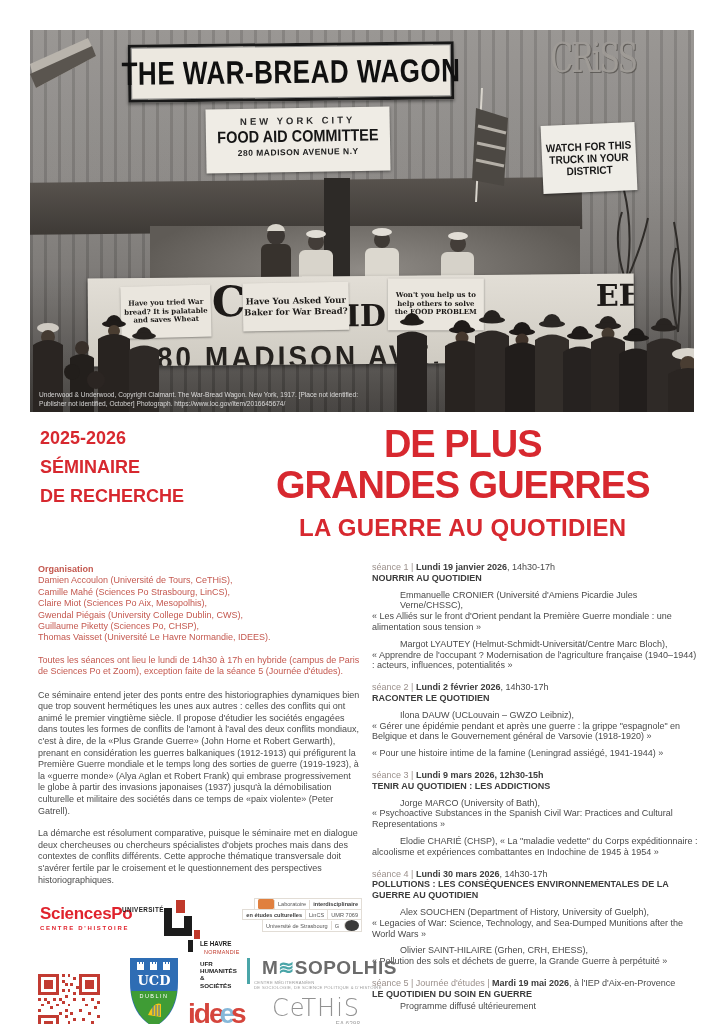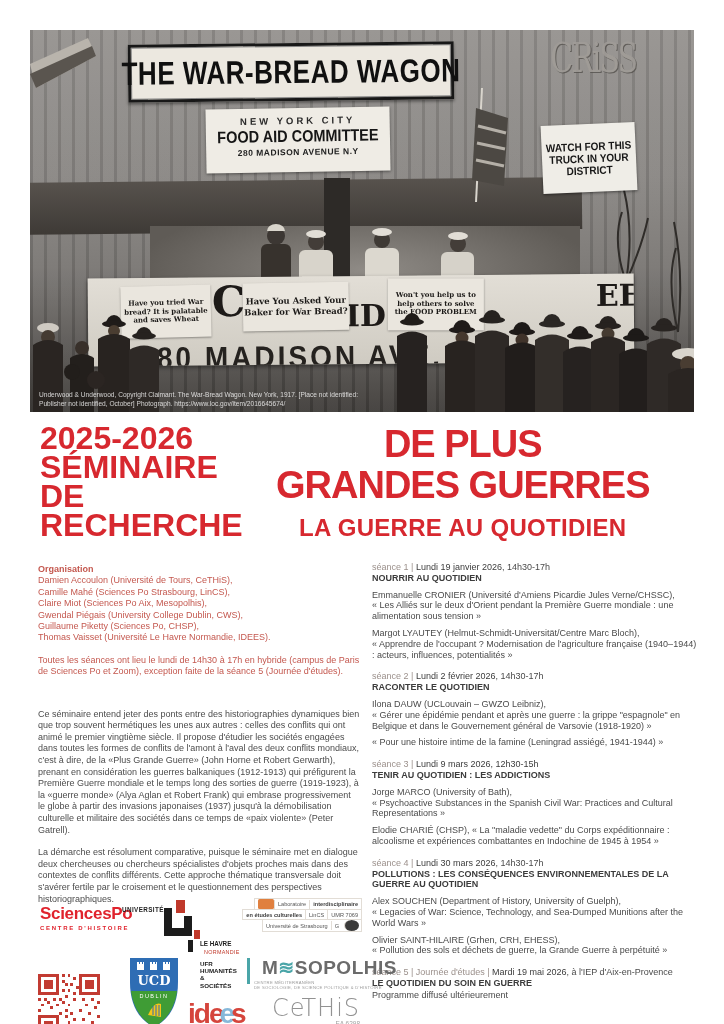--- a/index.html
+++ b/index.html
@@ -38,41 +38,41 @@
   .frag.ee{left:508px;top:4px;font-size:30px;}
   .ph-sign{position:absolute;background:#eae6de;box-shadow:0 1px 2px rgba(0,0,0,.35);
     font-family:"DejaVu Serif",serif;font-weight:700;color:#1c1a18;text-align:center;
     display:flex;flex-direction:column;justify-content:center;line-height:1.25;}
   .ph-sign.left{left:33px;top:8px;width:90px;height:52px;font-size:7px;transform:rotate(-1deg);}
   .ph-sign.center{left:155px;top:6px;width:106px;height:48px;font-size:8.5px;transform:rotate(-.5deg);}
   .ph-sign.right{left:300px;top:3px;width:96px;height:52px;font-size:7px;transform:rotate(.5deg);}
   .credit{position:absolute;left:9px;bottom:4px;font-size:6.6px;line-height:8.5px;color:rgba(255,255,255,.78);z-index:9;}
   
   .title-row{position:absolute;left:40px;top:424px;width:654px;display:flex;}
-  .kicker{width:236px;color:#d7282f;font-size:32px;font-weight:600;line-height:29px;letter-spacing:0;}
+  .kicker{width:236px;color:#d7282f;font-size:18px;font-weight:600;line-height:29px;letter-spacing:0;}
   .main-title{color:#d7282f;text-align:center;}
   .mt{font-size:38px;font-weight:800;line-height:41px;letter-spacing:-1px;}
   .mt-sub{font-size:24px;font-weight:700;margin-top:8px;letter-spacing:.3px;}
   
   .col-left{position:absolute;left:38px;top:564px;width:322px;}
   .col-right{position:absolute;left:372px;top:562px;width:328px;}
   .org{color:#c4584f;font-size:9px;line-height:11.4px;}
   .org-h{font-weight:700;}
   .org-note{margin-top:11px;color:#c4584f;font-size:9px;line-height:11.4px;}
-  .intro{font-size:9px;line-height:11.6px;color:#4c4c4c;margin-top:31px;}
+  .intro{font-size:9px;line-height:11.6px;color:#4c4c4c;margin-top:12px;}
   .intro + .intro{margin-top:11px;}
   
   .seance{margin-bottom:11px;font-size:9px;line-height:10.8px;}
   .s-label{color:#9b908b;}
-  .s-date{font-weight:400;color:#3c3c3c;}
+  .s-date{font-weight:700;color:#3c3c3c;}
   .s-theme{font-weight:700;color:#3c3c3c;}
   .talk{margin:6px 0 0 0;}
-  .talk .speaker{display:block;}
+  .talk .speaker{display:block;margin-left:28px;}
   .talk.inline .speaker{display:inline;}
-  .s-note{margin-top:1px;}
+  .s-note{margin-top:1px;margin-left:28px;}
   
   .logo{position:absolute;margin-top:44px;}
   .sp-name{font-size:17px;font-weight:700;color:#e0232d;letter-spacing:-.3px;}
   .sp-sub{font-size:6px;font-weight:700;color:#e0232d;letter-spacing:1.7px;margin-top:1px;}
   .logo-lehavre{left:122px;top:856px;width:114px;height:86px;font-weight:700;color:#1c1c1c;}
   .lh-univ{position:absolute;left:0;top:6px;font-size:6.3px;letter-spacing:.4px;}
   .lh-art{position:absolute;left:40px;top:0;}
   .lh-lehavre{position:absolute;left:78px;top:40px;font-size:6.3px;}
   .lh-norm{position:absolute;left:82px;top:49px;font-size:5.4px;color:#c0392b;font-weight:400;letter-spacing:.3px;}
   .lh-ufr{position:absolute;left:78px;top:60px;font-size:6.2px;line-height:7.2px;}
@@ -288,21 +288,21 @@
   <div class="org-note">Toutes les séances ont lieu le lundi de 14h30 à 17h en hybride (campus de Paris de Sciences Po et Zoom), exception faite de la séance 5 (Journée d'études).</div>
   <div class="intro">Ce séminaire entend jeter des ponts entre des historiographies dynamiques bien que trop souvent hermétiques les unes aux autres : celles des conflits qui ont animé le premier vingtième siècle. Il propose d'étudier les sociétés engagées dans toutes les formes de conflits de l'amont à l'aval des deux conflits mondiaux, c'est à dire, de la «Plus Grande Guerre» (John Horne et Robert Gerwarth), prenant en considération les guerres balkaniques (1912-1913) qui préfigurent la Première Guerre mondiale et le temps long des sorties de guerre (1919-1923), à la «guerre monde» (Alya Aglan et Robert Frank) qui embrase progressivement le globe à partir des invasions japonaises (1937) jusqu'à la démobilisation culturelle et militaire des sociétés dans ce temps de «paix violente» (Peter Gatrell).</div>
   <div class="intro">La démarche est résolument comparative, puisque le séminaire met en dialogue deux chercheuses ou chercheurs spécialistes d'objets proches mais dans des contextes de conflits différents. Cette approche thématique transversale doit s'avérer fertile par le croisement et le questionnement des perspectives historiographiques.</div>
 </div>
 
 <div class="col-right">
 
   <div class="seance">
     <div class="s-head"><span class="s-label">séance 1 |</span> <span class="s-date">Lundi 19 janvier 2026</span><span>, 14h30-17h</span></div>
     <div class="s-theme">NOURRIR AU QUOTIDIEN</div>
-    <p class="talk"><span class="speaker">Emmanuelle CRONIER (Université d'Amiens Picardie Jules Verne/CHSSC),</span> <span>« Les Alliés sur le deux d'Orient pendant la Première Guerre mondiale : une alimentation sous tension »</span></p>
+    <p class="talk"><span class="speaker">Emmanuelle CRONIER (Université d'Amiens Picardie Jules Verne/CHSSC),</span> <span>« Les Alliés sur le front d'Orient pendant la Première Guerre mondiale : une alimentation sous tension »</span></p>
     <p class="talk"><span class="speaker">Margot LYAUTEY (Helmut-Schmidt-Universität/Centre Marc Bloch),</span> <span>« Apprendre de l'occupant ? Modernisation de l'agriculture française (1940–1944) : acteurs, influences, potentialités »</span></p>
   </div>
 
   <div class="seance">
     <div class="s-head"><span class="s-label">séance 2 |</span> <span class="s-date">Lundi 2 février 2026</span><span>, 14h30-17h</span></div>
     <div class="s-theme">RACONTER LE QUOTIDIEN</div>
     <p class="talk"><span class="speaker">Ilona DAUW (UCLouvain – GWZO Leibniz),</span> <span>« Gérer une épidémie pendant et après une guerre : la grippe "espagnole" en Belgique et dans le Gouvernement général de Varsovie (1918-1920) »</span></p>
     <p class="talk"> <span>« Pour une histoire intime de la famine (Leningrad assiégé, 1941-1944) »</span></p>
   </div>
 

